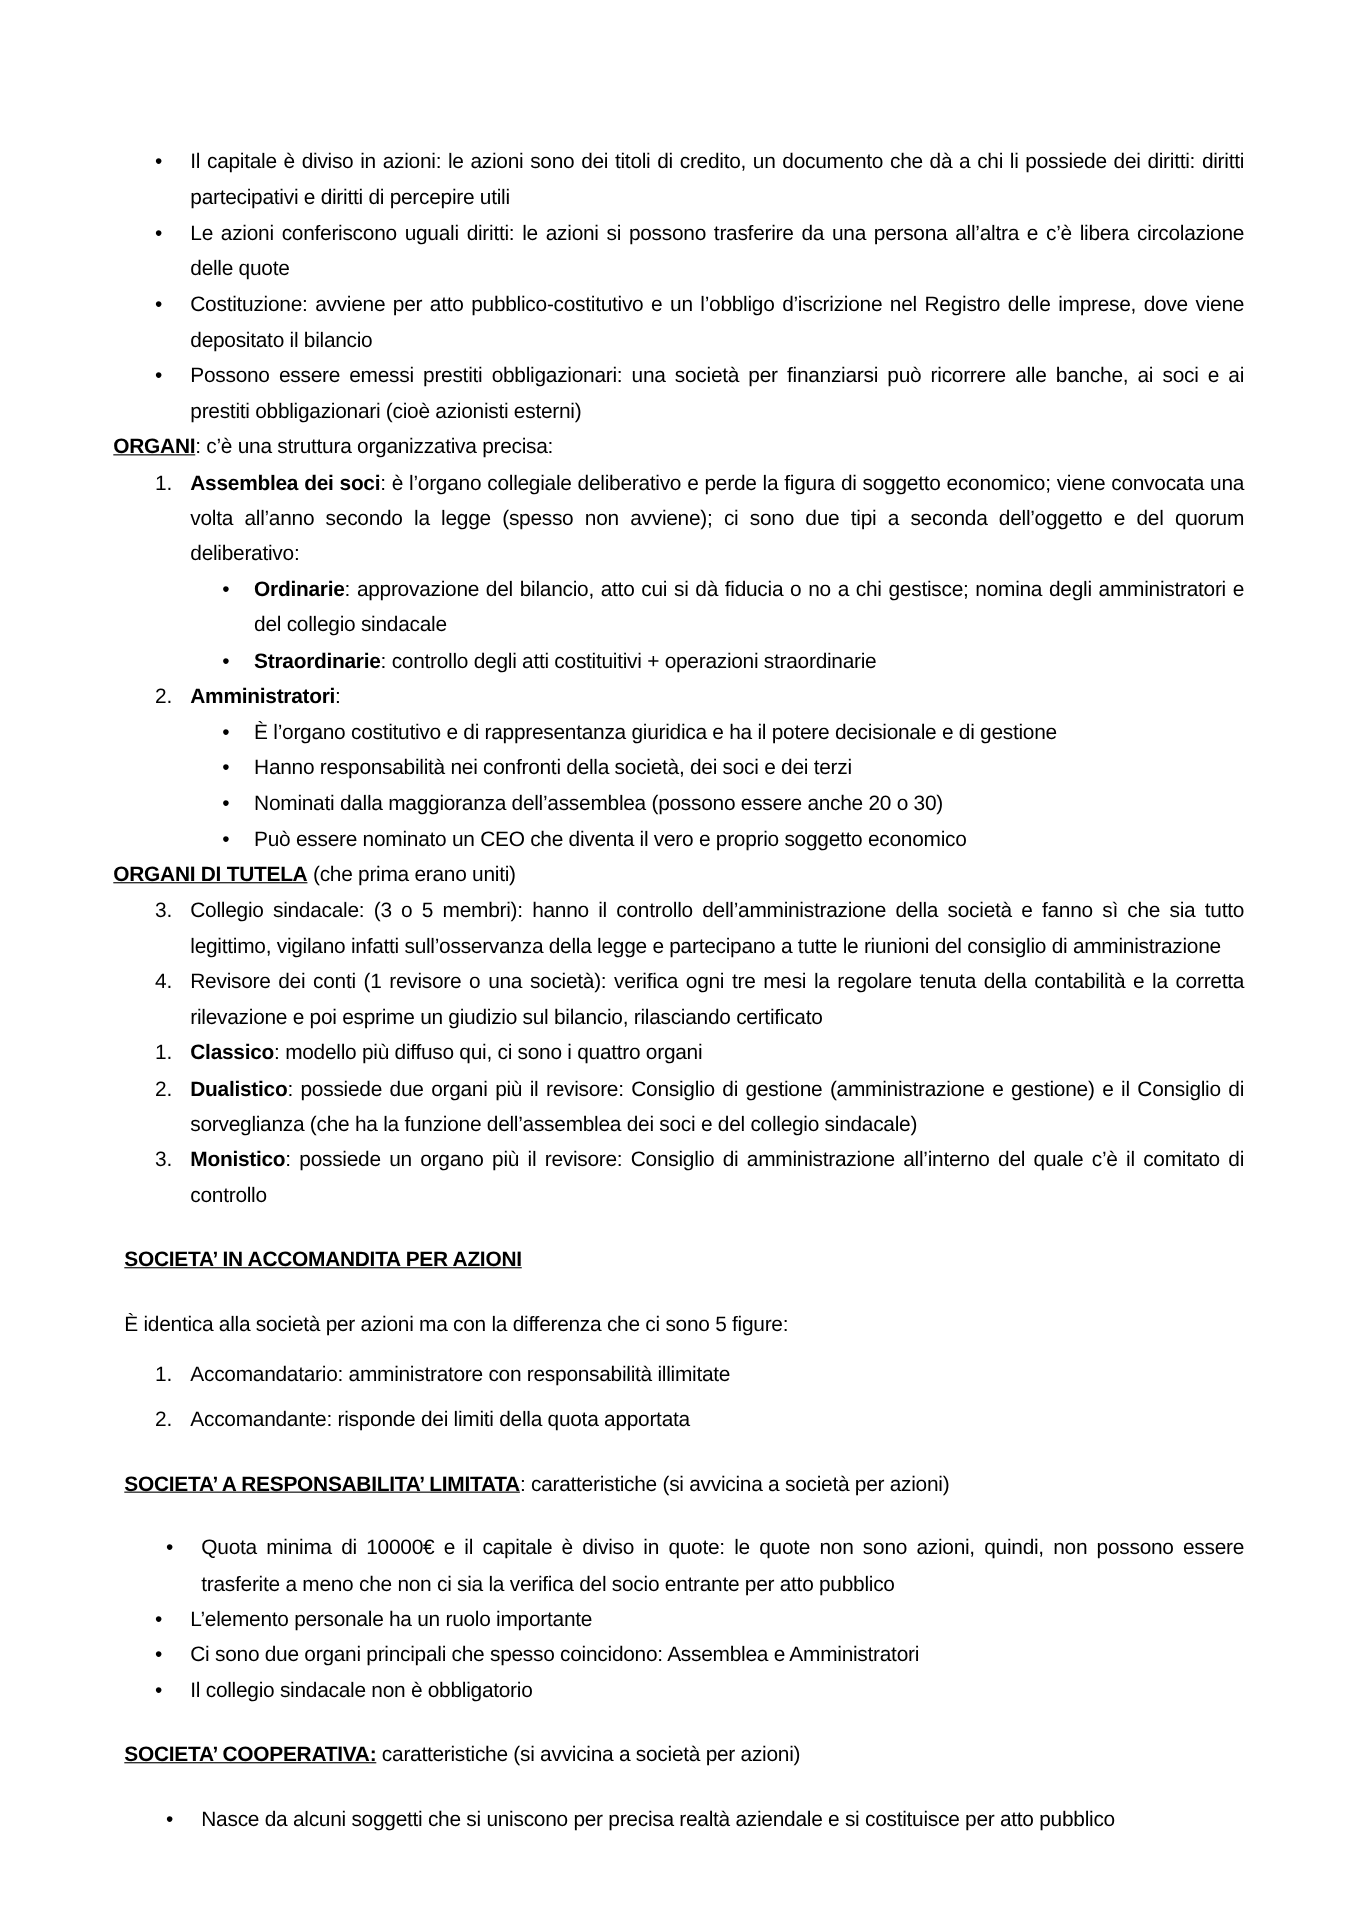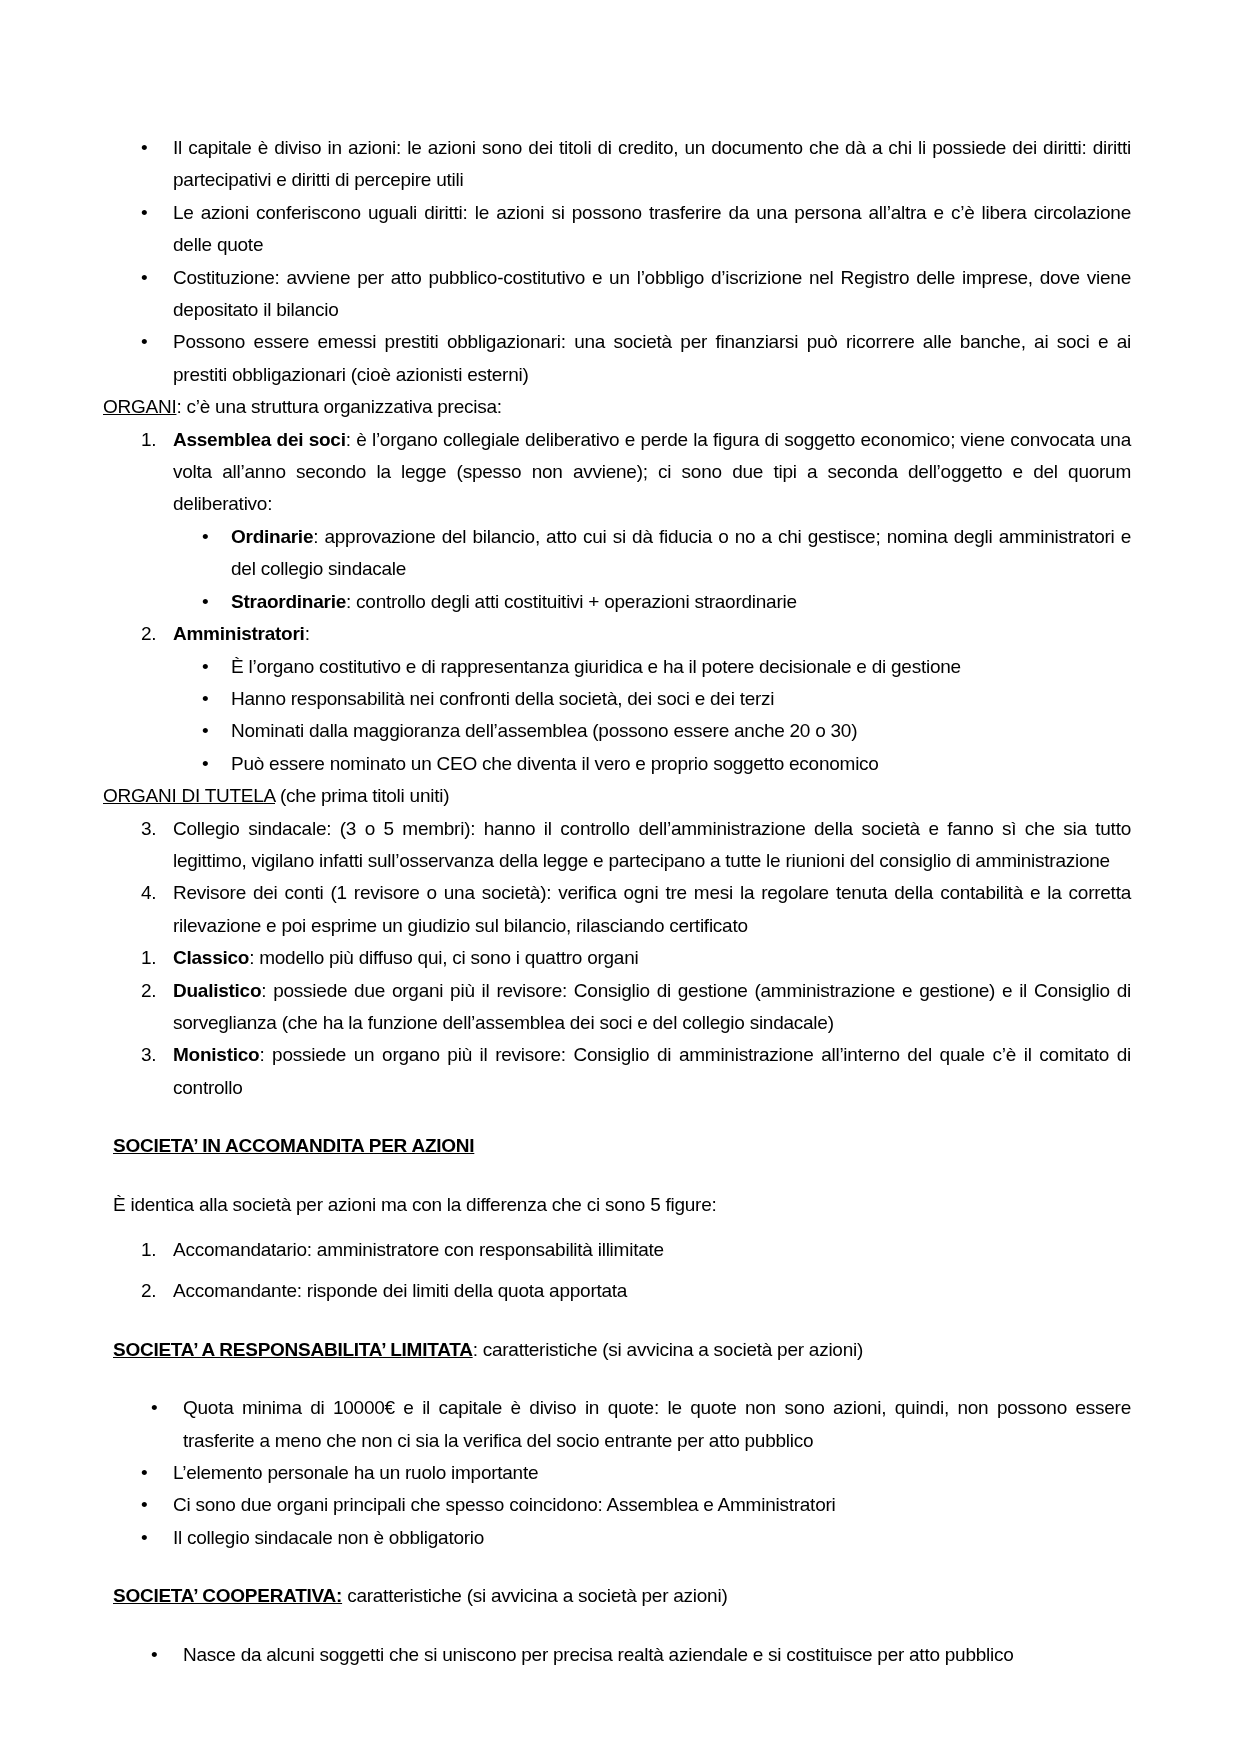--- a/index.html
+++ b/index.html
@@ -17,21 +17,21 @@
     overflow: hidden;
   }
   .blk { position: relative; text-align: justify; }
   .b1 { padding-left: 70px; }
   .b1 > .mk { position: absolute; left: 38px; top: 0; }
   .b2 { padding-left: 128px; }
   .b2 > .mk { position: absolute; left: 99px; top: 0; }
   .n1 { padding-left: 70px; }
   .n1 > .mk { position: absolute; left: 38px; top: 0; }
   .lead { font-weight: bold; }
-  .label > .lead { font-weight: normal; text-decoration: underline; }
+  .label > .lead { font-weight: bold; text-decoration: underline; }
   .h > .lead { font-weight: bold; text-decoration: underline; }
   .gap-lg { margin-top: 26px; margin-left: 10px; }
   .gap-sm { margin-top: 13px; }
   .gap-xs { margin-top: 9px; }
 </style>
 </head>
 <body>
 
 <div class="page">
 
@@ -74,21 +74,21 @@
     <span class="mk">•</span><span class="t">Hanno responsabilità nei confronti della società, dei soci e dei terzi</span>
   </div>
   <div class="blk b2">
     <span class="mk">•</span><span class="t">Nominati dalla maggioranza dell’assemblea (possono essere anche 20 o 30)</span>
   </div>
   <div class="blk b2">
     <span class="mk">•</span><span class="t">Può essere nominato un CEO che diventa il vero e proprio soggetto economico</span>
   </div>
 
   <div class="blk label">
-    <span class="lead">ORGANI DI TUTELA</span><span class="t"> (che prima titoli uniti)</span>
+    <span class="lead">ORGANI DI TUTELA</span><span class="t"> (che prima erano uniti)</span>
   </div>
 
   <div class="blk n1">
     <span class="mk">3.</span><span class="t">Collegio sindacale: (3 o 5 membri): hanno il controllo dell’amministrazione della società e fanno sì che sia tutto legittimo, vigilano infatti sull’osservanza della legge e partecipano a tutte le riunioni del consiglio di amministrazione</span>
   </div>
   <div class="blk n1">
     <span class="mk">4.</span><span class="t">Revisore dei conti (1 revisore o una società): verifica ogni tre mesi la regolare tenuta della contabilità e la corretta rilevazione e poi esprime un giudizio sul bilancio, rilasciando certificato</span>
   </div>
 
 

